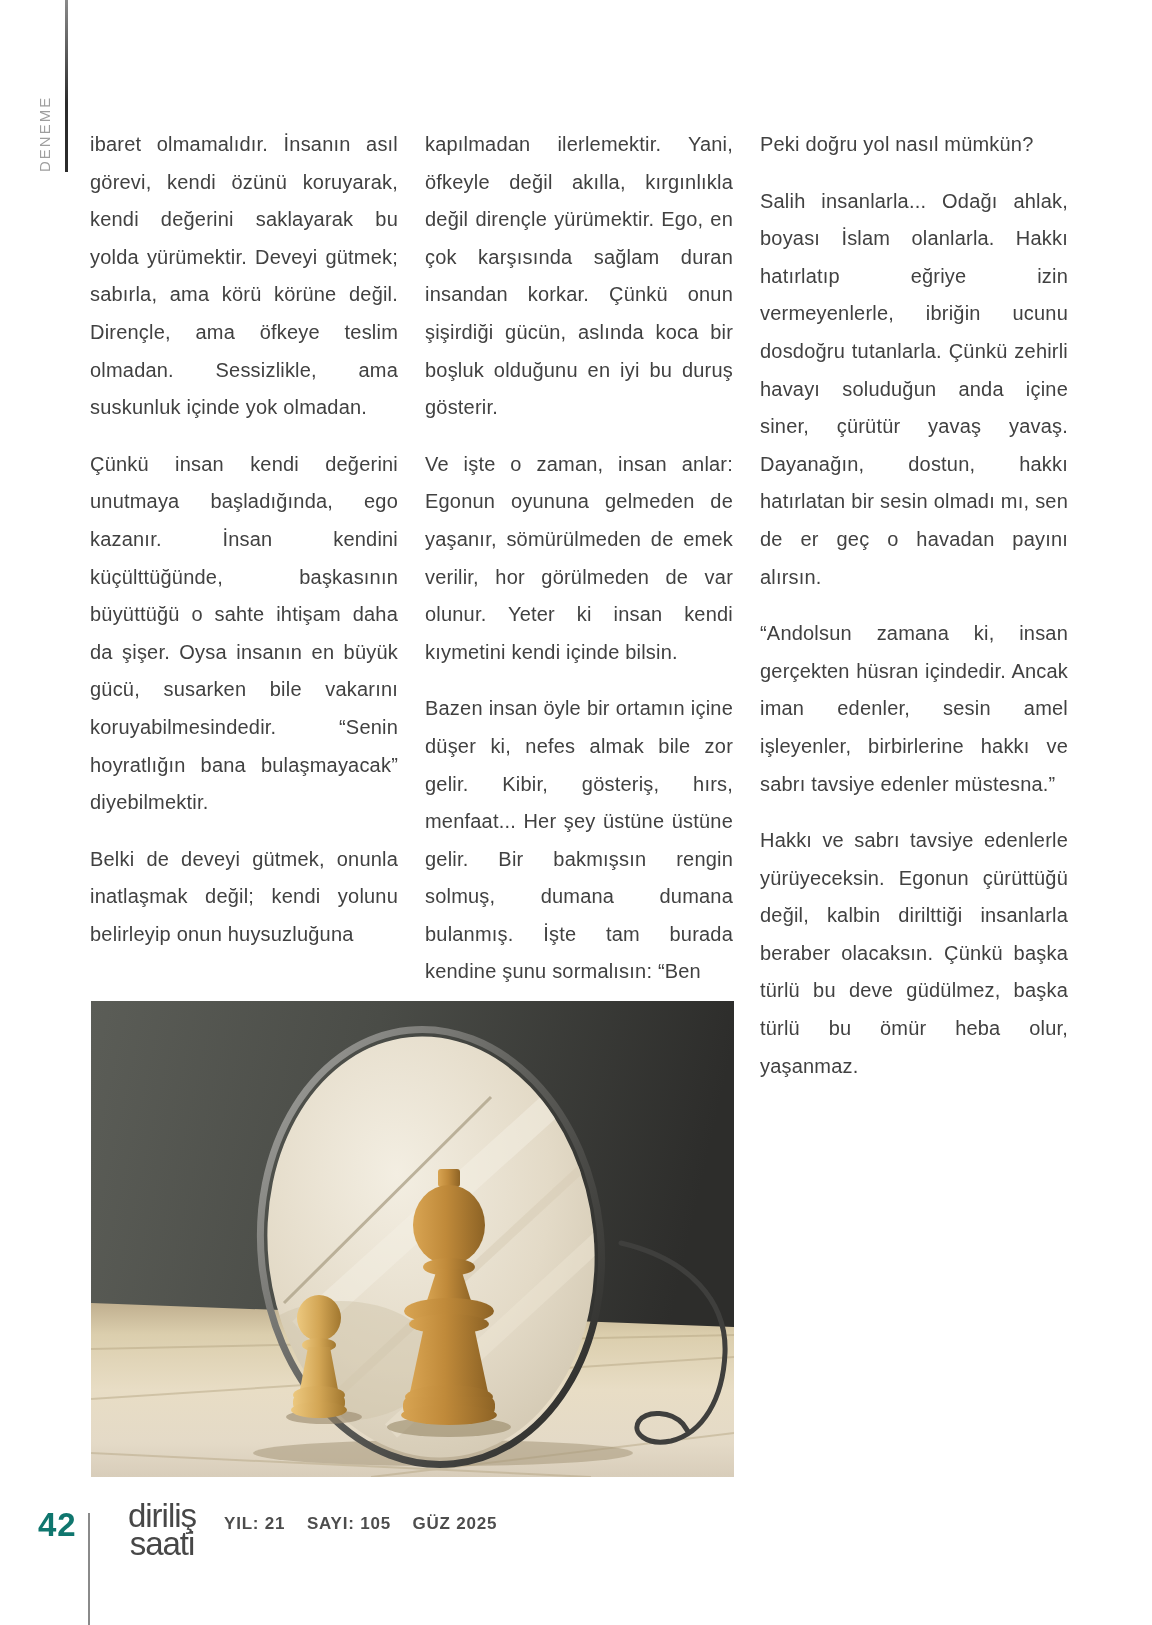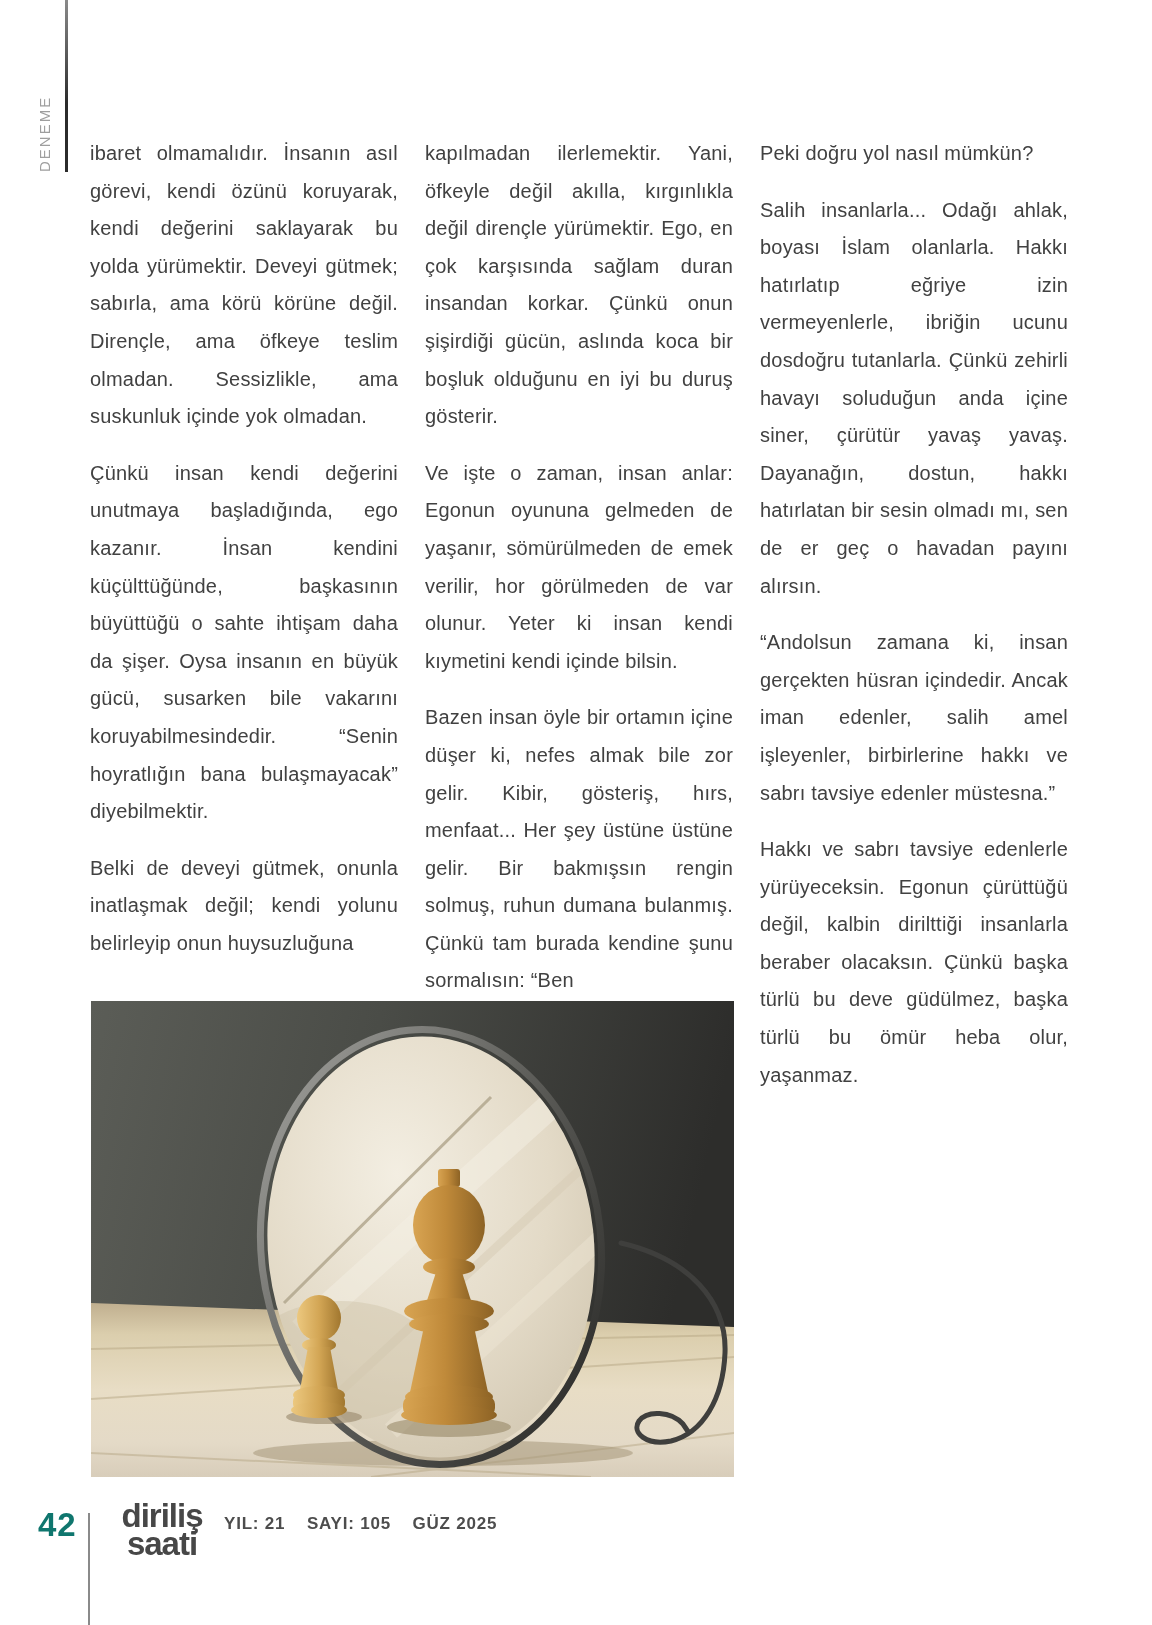--- a/index.html
+++ b/index.html
@@ -27,40 +27,40 @@
 
   
   .column {
     position:absolute; top:126px; width:308px;
     font-size:20px; line-height:37.6px; letter-spacing:0.2px;
     text-align:justify; color:#414141;
   }
   .col-1 { left:90px; }
   .col-2 { left:425px; }
   .col-3 { left:760px; }
-  .column p { margin:9px 0 19px 0; }
+  .column p { margin:0 0 19px 0; }
 
   
   .photo {
     position:absolute; left:91px; top:1001px; width:643px; height:476px;
     display:block;
   }
 
   
   .page-number {
     position:absolute; left:38px; top:1506px;
     font-size:33px; font-weight:700; color:#0f766e; letter-spacing:1px;
   }
   .footer-divider {
     position:absolute; left:88px; top:1513px; width:2px; height:112px;
     background:#8a8a8a;
   }
   .logo {
     position:absolute; left:112px; top:1502px; width:100px;
-    text-align:center; font-weight:700; color:#474747;
+    text-align:center; font-weight:400; color:#474747;
     font-size:33px; line-height:28px; letter-spacing:-1px;
   }
   .footer-meta {
     position:absolute; left:224px; top:1514px;
     font-size:17px; color:#4d4d4d; letter-spacing:0.8px;font-weight:bold;
   }
   .footer-meta span { margin-right:16px; }
 </style>
 </head>
 <body>
@@ -72,27 +72,27 @@
 
   <div class="column col-1">
     <p>ibaret olmamalıdır. İnsanın asıl görevi, kendi özünü koruyarak, kendi değerini saklayarak bu yolda yürümektir. Deveyi gütmek; sabırla, ama körü körüne değil. Dirençle, ama öfkeye teslim olmadan. Sessizlikle, ama suskunluk içinde yok olmadan.</p>
     <p>Çünkü insan kendi değerini unutmaya başladığında, ego kazanır. İnsan kendini küçülttüğünde, başkasının büyüttüğü o sahte ihtişam daha da şişer. Oysa insanın en büyük gücü, susarken bile vakarını koruyabilmesindedir. “Senin hoyratlığın bana bulaşmayacak” diyebilmektir.</p>
     <p>Belki de deveyi gütmek, onunla inatlaşmak değil; kendi yolunu belirleyip onun huysuzluğuna</p>
   </div>
 
   <div class="column col-2">
     <p>kapılmadan ilerlemektir. Yani, öfkeyle değil akılla, kırgınlıkla değil dirençle yürümektir. Ego, en çok karşısında sağlam duran insandan korkar. Çünkü onun şişirdiği gücün, aslında koca bir boşluk olduğunu en iyi bu duruş gösterir.</p>
     <p>Ve işte o zaman, insan anlar: Egonun oyununa gelmeden de yaşanır, sömürülmeden de emek verilir, hor görülmeden de var olunur. Yeter ki insan kendi kıymetini kendi içinde bilsin.</p>
-    <p>Bazen insan öyle bir ortamın içine düşer ki, nefes almak bile zor gelir. Kibir, gösteriş, hırs, menfaat... Her şey üstüne üstüne gelir. Bir bakmışsın rengin solmuş, ruhun dumana bulanmış. Çünkü tam burada kendine şunu sormalısın: “Ben</p>
+    <p>Bazen insan öyle bir ortamın içine düşer ki, nefes almak bile zor gelir. Kibir, gösteriş, hırs, menfaat... Her şey üstüne üstüne gelir. Bir bakmışsın rengin solmuş, dumana dumana bulanmış. İşte tam burada kendine şunu sormalısın: “Ben</p>
   </div>
 
   <div class="column col-3">
     <p>Peki doğru yol nasıl mümkün?</p>
     <p>Salih insanlarla... Odağı ahlak, boyası İslam olanlarla. Hakkı hatırlatıp eğriye izin vermeyenlerle, ibriğin ucunu dosdoğru tutanlarla. Çünkü zehirli havayı soluduğun anda içine siner, çürütür yavaş yavaş. Dayanağın, dostun, hakkı hatırlatan bir sesin olmadı mı, sen de er geç o havadan payını alırsın.</p>
-    <p>“Andolsun zamana ki, insan gerçekten hüsran içindedir. Ancak iman edenler, salih amel işleyenler, birbirlerine hakkı ve sabrı tavsiye edenler müstesna.”</p>
+    <p>“Andolsun zamana ki, insan gerçekten hüsran içindedir. Ancak iman edenler, sesin amel işleyenler, birbirlerine hakkı ve sabrı tavsiye edenler müstesna.”</p>
     <p>Hakkı ve sabrı tavsiye edenlerle yürüyeceksin. Egonun çürüttüğü değil, kalbin dirilttiği insanlarla beraber olacaksın. Çünkü başka türlü bu deve güdülmez, başka türlü bu ömür heba olur, yaşanmaz.</p>
   </div>
 
   <svg class="photo" viewBox="0 0 643 476" role="img">
     <defs>
       <linearGradient id="wallG" x1="0" y1="0" x2="1" y2="0.12">
         <stop offset="0" stop-color="#5b5d57"></stop>
         <stop offset="0.45" stop-color="#4a4c47"></stop>
         <stop offset="1" stop-color="#2d2d2b"></stop>
       </linearGradient>

